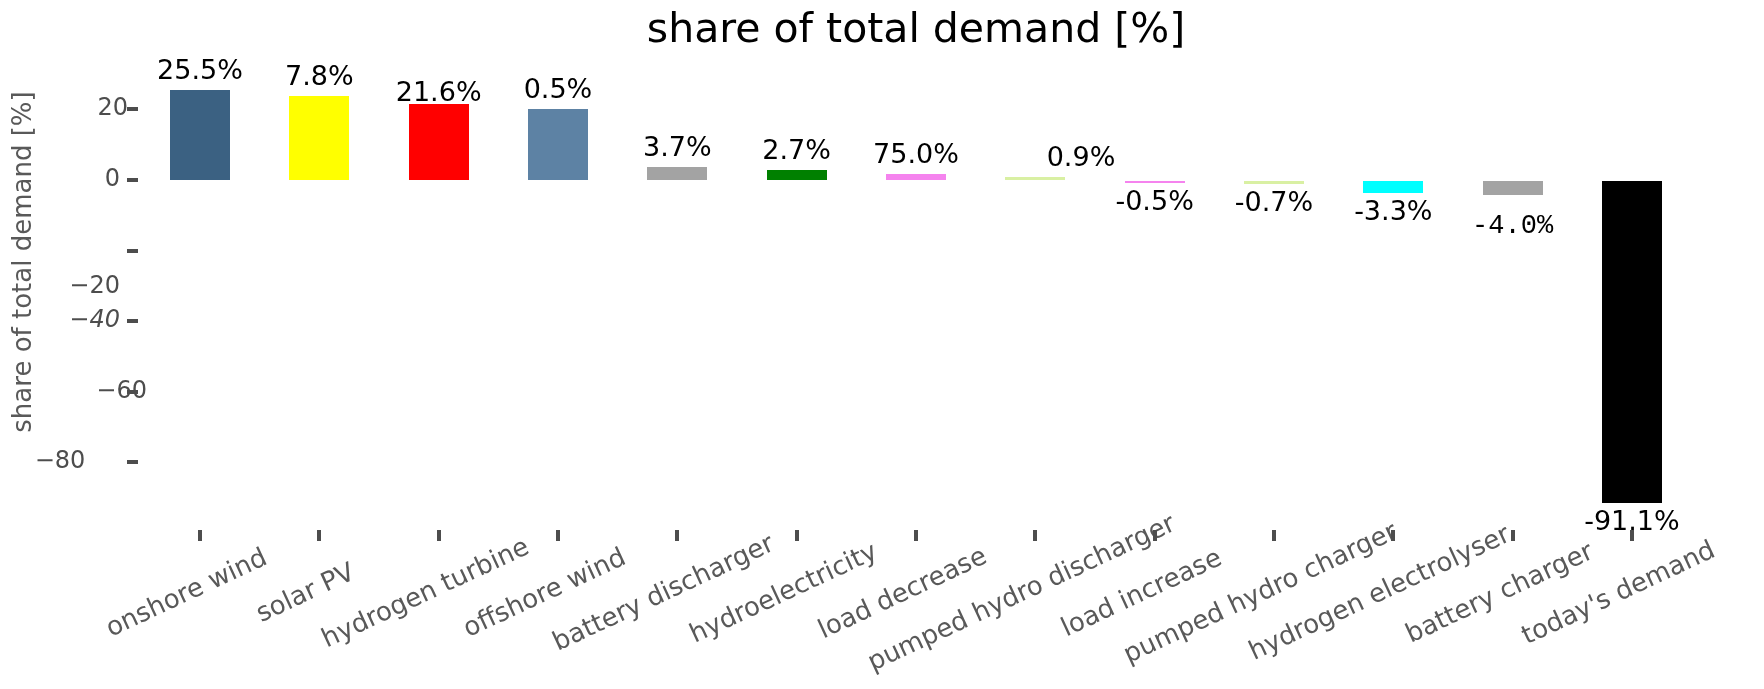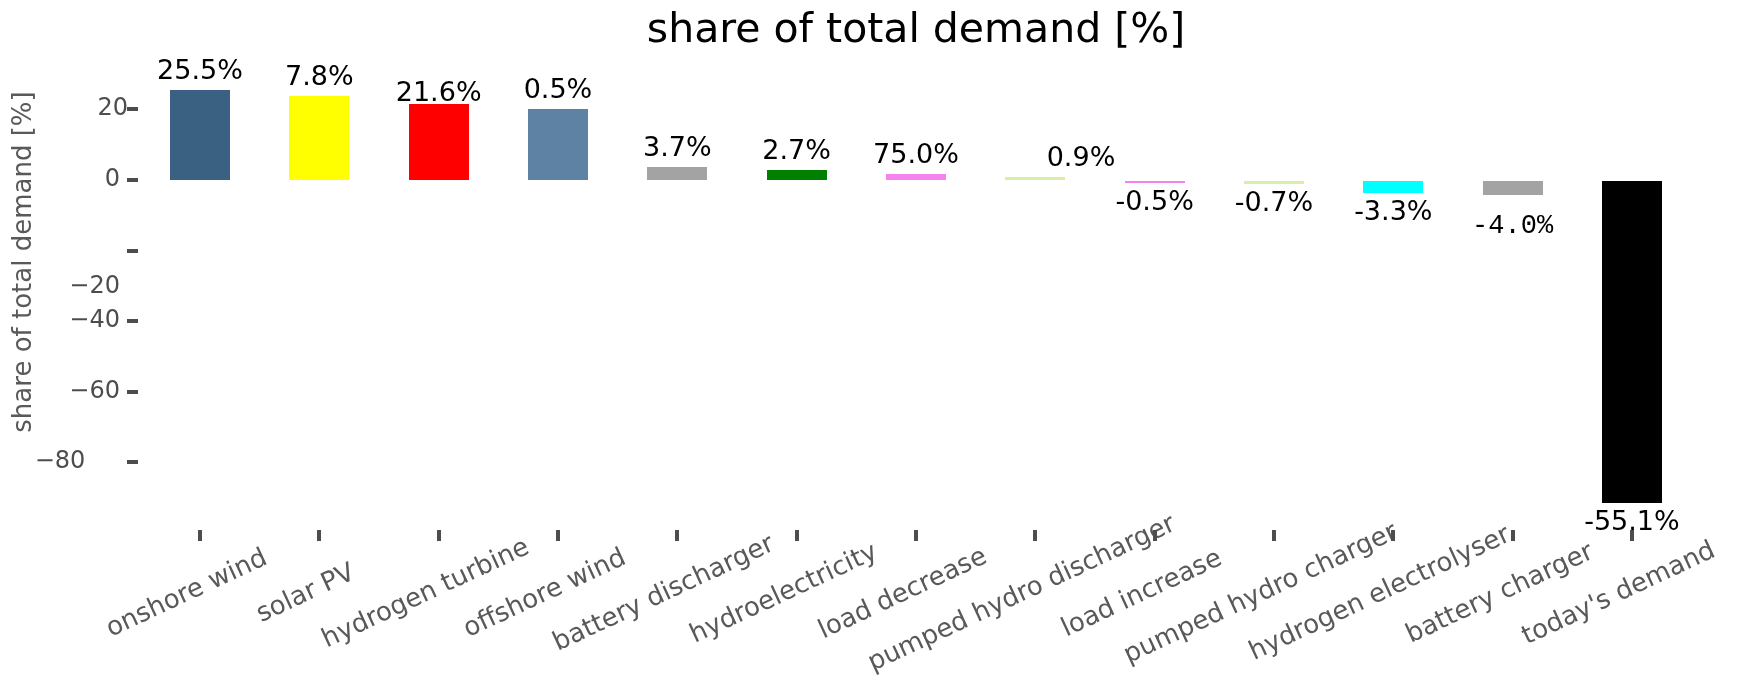--- a/index.html
+++ b/index.html
@@ -96,23 +96,23 @@
   <div id="y-axis-label">
     <span>share of total demand [%]</span>
   </div>
   <div id="plot-area">
       <div class="ytick-label" style="top: 93.4px; padding-left: 8px;">20</div>
       <div class="ytick-mark" style="top: 107.4px;"></div>
       <div class="ytick-label" style="top: 164px;">0</div>
       <div class="ytick-mark" style="top: 178px;"></div>
       <div class="ytick-label" style="top: 234.6px; margin-top: 36px;">−20</div>
       <div class="ytick-mark" style="top: 248.6px;"></div>
-      <div class="ytick-label" style="top: 305.2px;">−40</div>
+      <div class="ytick-label" style="top: 305.2px; font-style: italic;">−40</div>
       <div class="ytick-mark" style="top: 319.2px;"></div>
-      <div class="ytick-label" style="top: 375.8px;">−60</div>
+      <div class="ytick-label" style="top: 375.8px; margin-left: 27px;">−60</div>
       <div class="ytick-mark" style="top: 389.8px;"></div>
       <div class="ytick-label" style="top: 446.4px; text-align: center;">−80</div>
       <div class="ytick-mark" style="top: 460.4px;"></div>
       <div class="bar" style="left: 170px; width: 60px; height: 90.015px; background: rgb(59, 97, 130); top: 89.985px;"></div>
       <div class="bar-value-label" style="left: 120px; top: 53.985px;">25.5%</div>
       <div class="xtick-mark" style="left: 198px;"></div>
       <div class="xcat-label" style="left: 186px; top: 592px;"><span>onshore wind</span></div>
       <div class="bar" style="left: 289.33px; width: 60px; height: 84.014px; background: rgb(255, 255, 0); top: 95.986px;"></div>
       <div class="bar-value-label" style="left: 239.33px; top: 59.986px;">7.8%</div>
       <div class="xtick-mark" style="left: 317.33px;"></div>
@@ -151,17 +151,17 @@
       <div class="xcat-label" style="left: 1259.97px; top: 592px;"><span>pumped hydro charger</span></div>
       <div class="bar" style="left: 1363.3px; width: 60px; height: 11.649px; background: rgb(0, 255, 255); top: 181px;"></div>
       <div class="bar-value-label" style="left: 1313.3px; top: 194.649px;">-3.3%</div>
       <div class="xtick-mark" style="left: 1391.3px;"></div>
       <div class="xcat-label" style="left: 1379.3px; top: 592px;"><span>hydrogen electrolyser</span></div>
       <div class="bar" style="left: 1482.63px; width: 60px; height: 14.12px; background: rgb(163, 163, 163); top: 181px;"></div>
       <div class="bar-value-label" style="left: 1432.63px; top: 211px; font-family: Liberation Mono, monospace;">-4.0%</div>
       <div class="xtick-mark" style="left: 1510.63px;"></div>
       <div class="xcat-label" style="left: 1498.63px; top: 592px;"><span>battery charger</span></div>
       <div class="bar" style="left: 1601.96px; width: 60px; height: 321.583px; background: rgb(0, 0, 0); top: 181px;"></div>
-      <div class="bar-value-label" style="left: 1551.96px; top: 504.583px;">-55.1%</div>
+      <div class="bar-value-label" style="left: 1551.96px; top: 504.583px;">-91.1%</div>
       <div class="xtick-mark" style="left: 1629.96px;"></div>
       <div class="xcat-label" style="left: 1617.96px; top: 592px;"><span>today's demand</span></div>
     </div>
 </div>
 
 </body></html>

